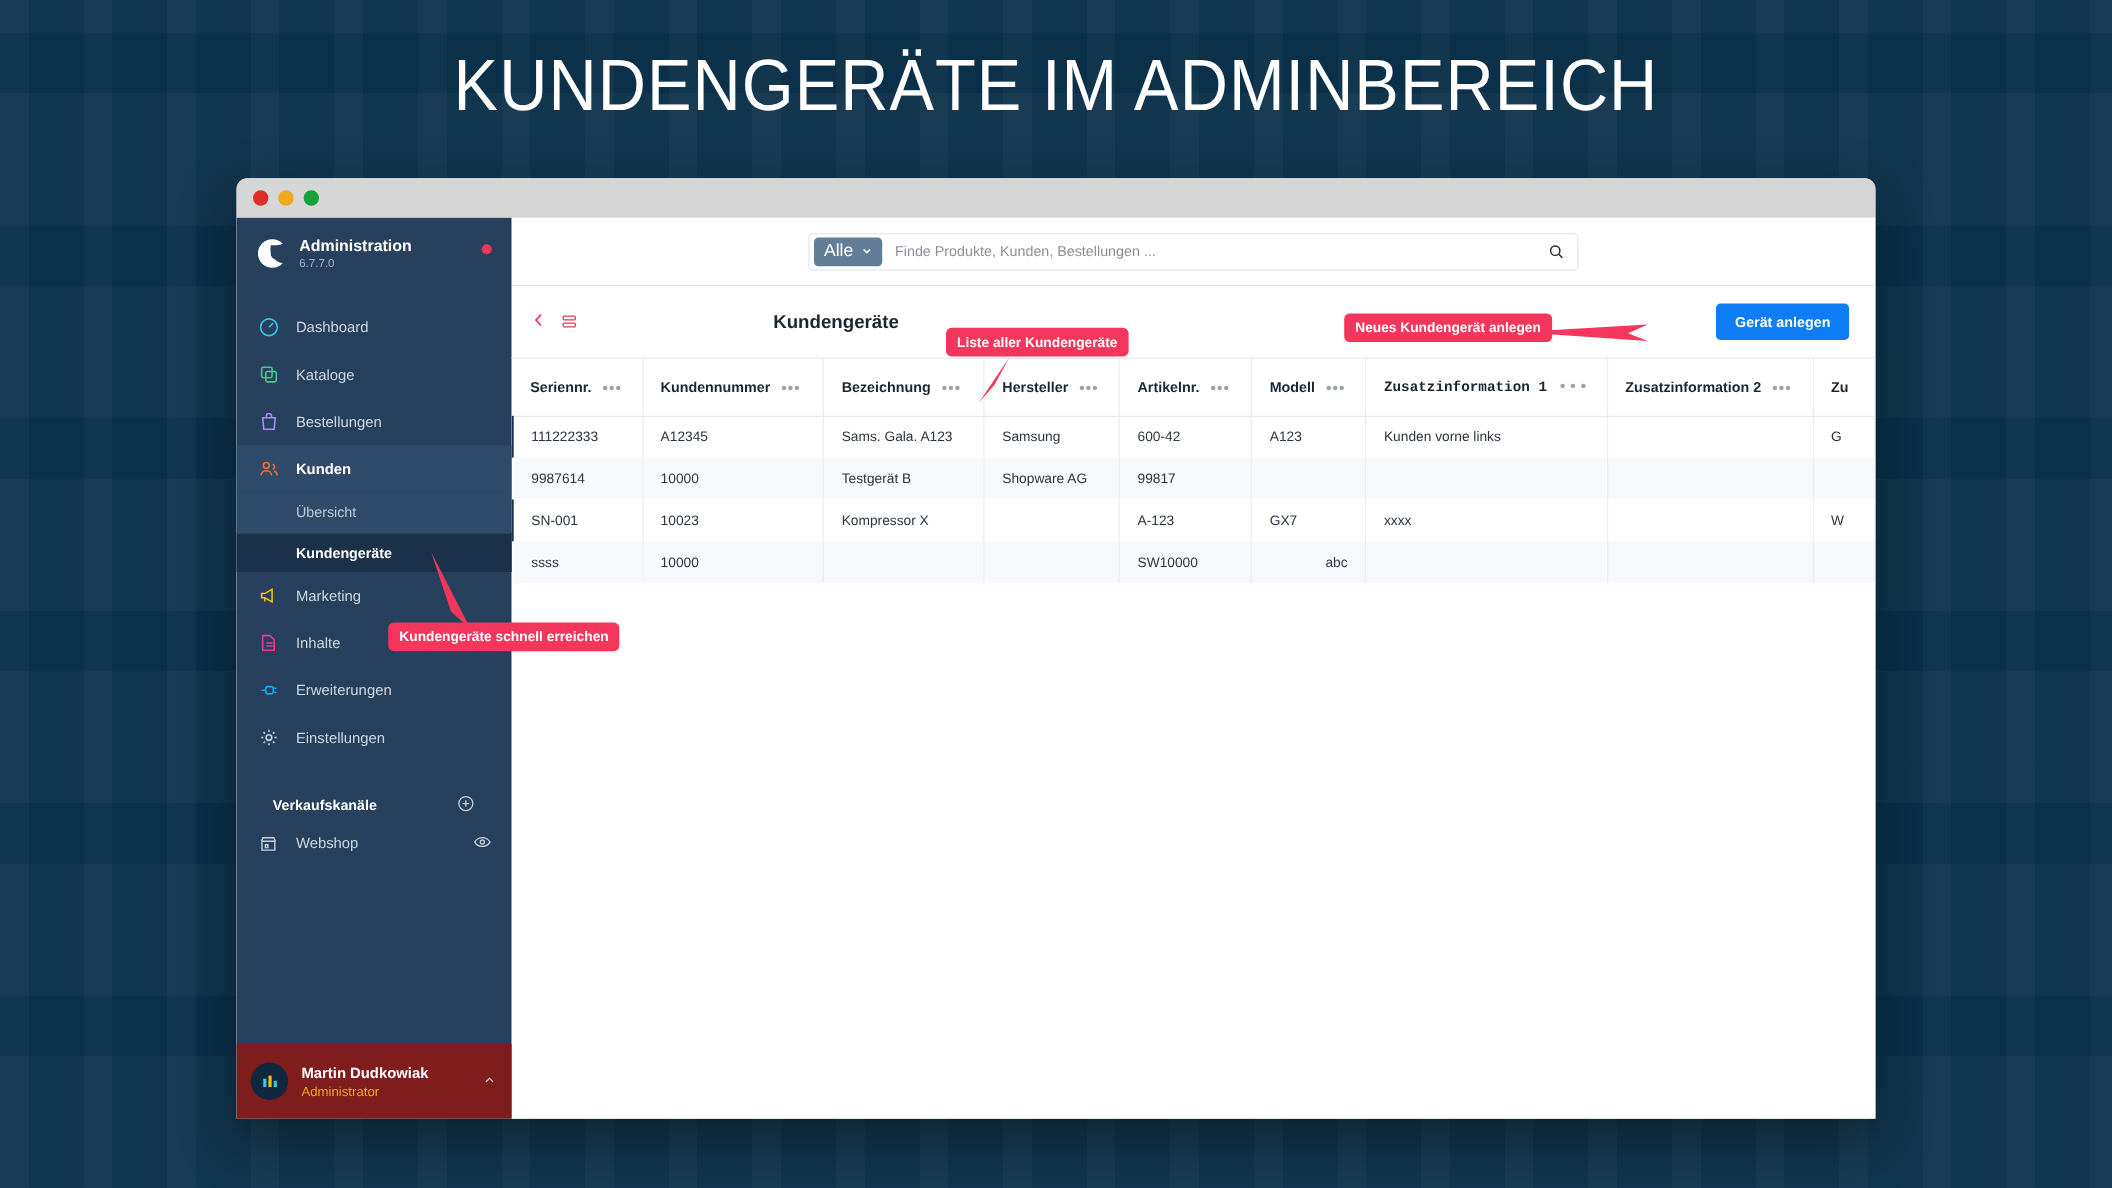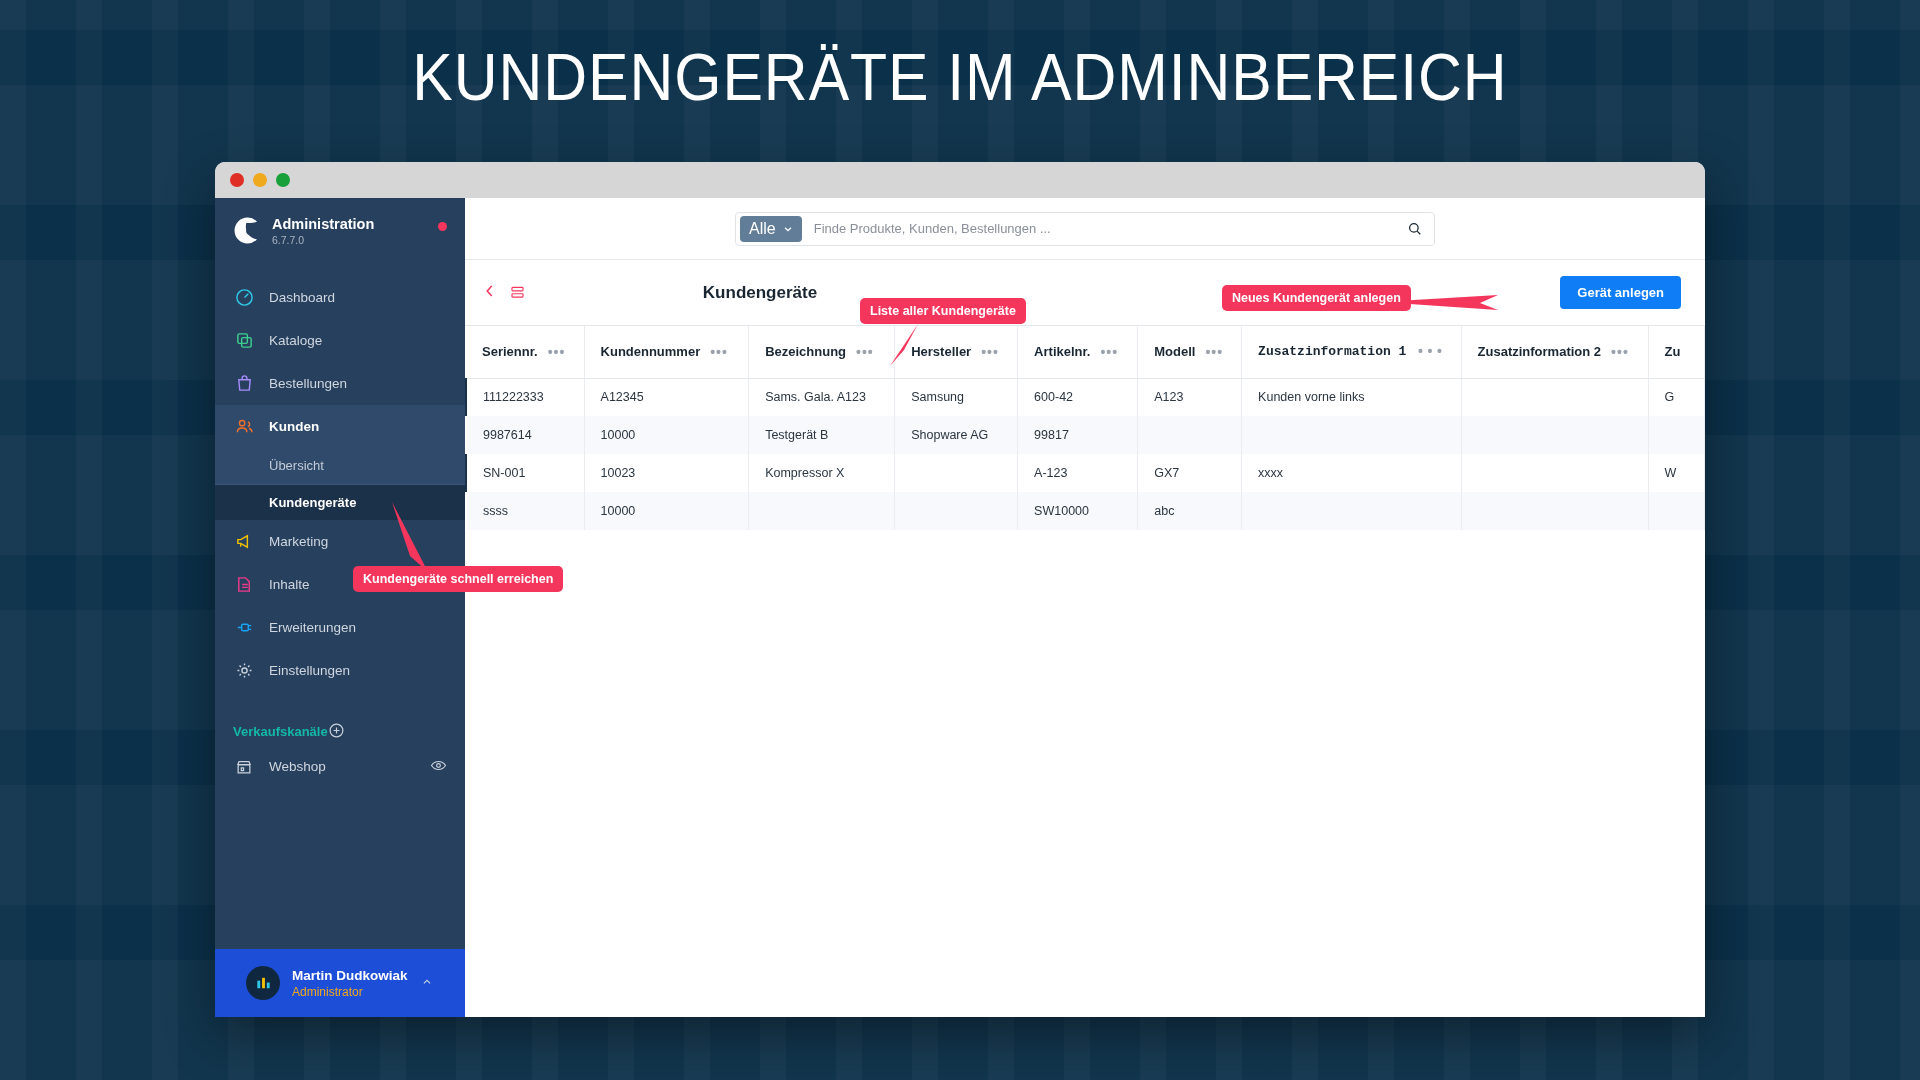--- a/index.html
+++ b/index.html
@@ -114,23 +114,23 @@
     display: flex; align-items: center;
     font-size: 13px; color: #c2cbd6; cursor: pointer;
   }
   .nav-sub.active {
     background: #1b3049; color: #ffffff; font-weight: bold;
   }
   .nav-sub.has-sep { border-top: 1px solid #3b5676; }
   .sub-group { background: #2f4a6b; }
 
   #section-label {
-    margin-top: 26px; padding: 0 18px;
-    display: flex; align-items: center; 
-    font-size: 13px; font-weight: bold; color: #14b8a6;
+    margin-top: 26px; padding: 0 33px;
+    display: flex; align-items: center; justify-content: space-between;
+    font-size: 13px; font-weight: bold; color: #ffffff;
     height: 28px;
   }
   .channel-item {
     display: flex; align-items: center;
     height: 42px; padding: 0 18px;
     font-size: 13.5px; color: #cfd6df; cursor: pointer;
   }
   .channel-item .nav-icon { width: 22px; flex: 0 0 22px; margin-right: 14px;
     display:flex; align-items:center; justify-content:center; }
 
@@ -139,22 +139,22 @@
     width: 100%; height: 44px;
     display: flex; align-items: center; padding-left: 18px;
     font-size: 13.5px; color: #cfd6df; cursor: pointer;
   }
   #collapse .nav-icon { width:22px; flex:0 0 22px; margin-right:14px;
     display:flex; align-items:center; justify-content:center; }
 
   #user-box {
     position: absolute; left: 0; bottom: 0;
     width: 100%; height: 68px;
-    background: #1d4ed8;
-    display: flex; align-items: center; padding: 0 31px;
+    background: #7f1d1d;
+    display: flex; align-items: center; padding: 0 13px;
   }
   #avatar {
     width: 34px; height: 34px; flex: 0 0 34px; border-radius: 50%;
     background: #10283f; margin-right: 12px;
     display: flex; align-items: center; justify-content: center;
   }
   #user-name { font-size: 13.5px; font-weight: bold; color: #ffffff; }
   #user-role { font-size: 12px; color: #f0a81d; margin-top: 2px; }
   #user-chevron { margin-left: auto; color: #c6d0dc; font-size: 13px; }
 
@@ -548,21 +548,21 @@
                 <td style="width: 196px;">xxxx</td>
                 <td style="width: 196px;"></td>
                 <td style="width: 80px;">W</td>
               </tr>
               <tr class="even">
                 <td style="width: 125px;">ssss</td>
                 <td style="width: 178px;">10000</td>
                 <td style="width: 160px;"></td>
                 <td style="width: 130px;"></td>
                 <td style="width: 130px;">SW10000</td>
-                <td style="width: 110px;">abc</td>
+                <td style="width: 110px; text-align: right;">abc</td>
                 <td style="width: 196px;"></td>
                 <td style="width: 196px;"></td>
                 <td style="width: 80px;"></td>
               </tr>
             </tbody>
         </table>
       </div>
 
     </div>
   </div>

